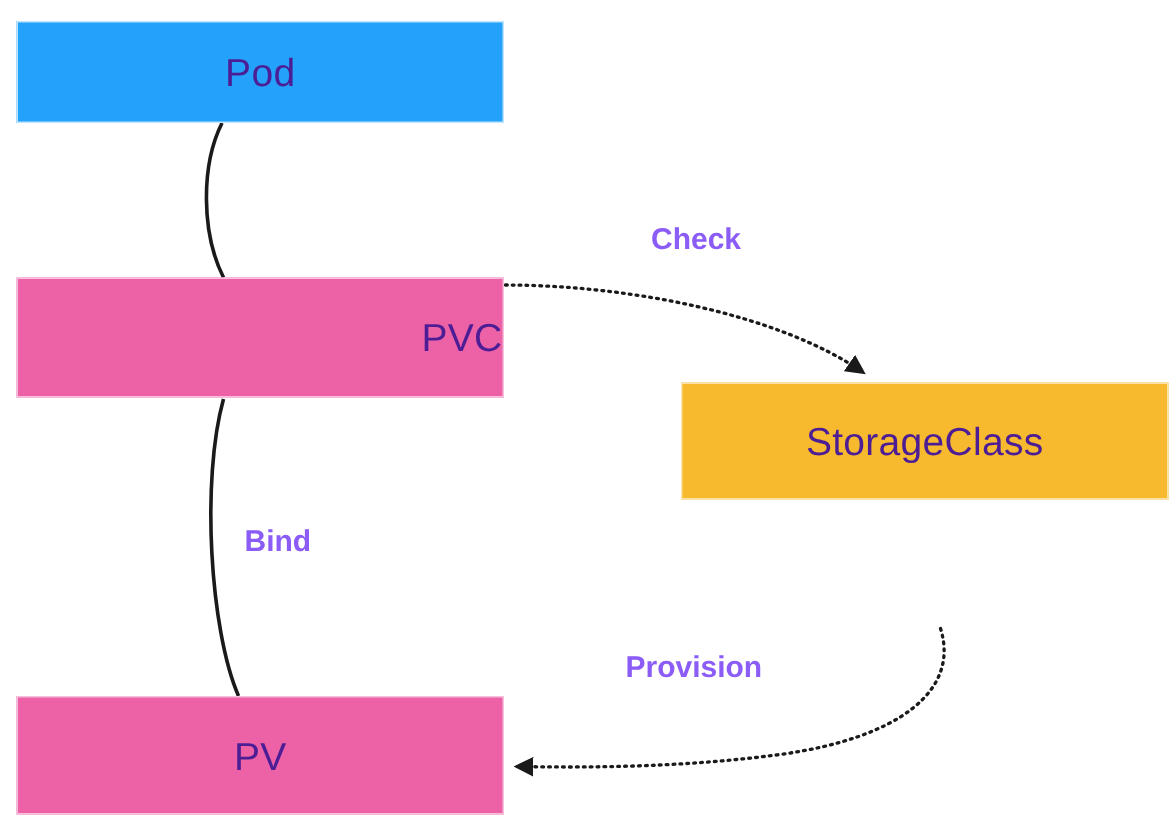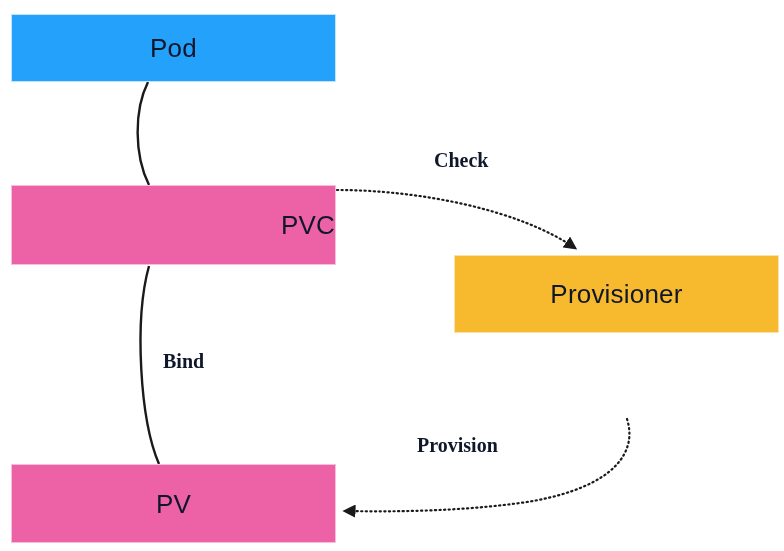--- a/index.html
+++ b/index.html
@@ -15,21 +15,21 @@
     width: 784px;
     height: 551px;
     background: #ffffff;
     overflow: hidden;
   }
   .node {
     position: absolute;
     display: flex;
     align-items: center;
     justify-content: center;
-    color: #0f172a;
+    color: #4c1d95;
     font-size: 26px;
     font-weight: 400;
     letter-spacing: 0.2px;
     line-height: 1;
     box-sizing: border-box;
   }
   .node-pod {
     left: 11px;
     top: 14px;
     width: 325px;
@@ -65,26 +65,25 @@
   .node-provisioner {
     left: 454px;
     top: 339px;
     width: 325px;
     height: 79px;
     background: #f7ba2e;
     border: 1px solid #fbe2ab;
   }
   .edge-label {
     position: absolute;
-    color: #0f172a;
+    color: #8b5cf6;
     font-size: 20px;
     font-weight: bold;
     line-height: 1;
     white-space: nowrap;
-    font-family: Liberation Serif, serif;
   }
   .label-check { left: 434px; top: 150px; }
   .label-bind  { left: 163px; top: 351px; }
   .label-provision { left: 417px; top: 435px; text-align: right; }
   #edges {
     position: absolute;
     left: 0;
     top: 0;
     width: 784px;
     height: 551px;
@@ -117,21 +116,21 @@
 
   <div class="node node-pvc">
     <span>PVC</span>
   </div>
 
   <div class="node node-pv">
     <span>PV</span>
   </div>
 
   <div class="node node-storageclass">
-    <span>Provisioner</span>
+    <span>StorageClass</span>
   </div>
 
 
   <div class="edge-label label-check">Check</div>
 
   <div class="edge-label label-bind">Bind</div>
 
   <div class="edge-label label-provision">Provision</div>
 
 </div>

